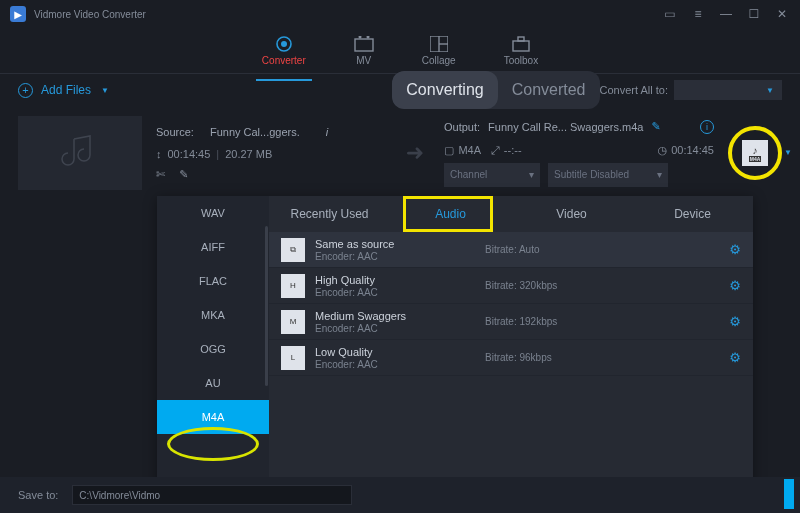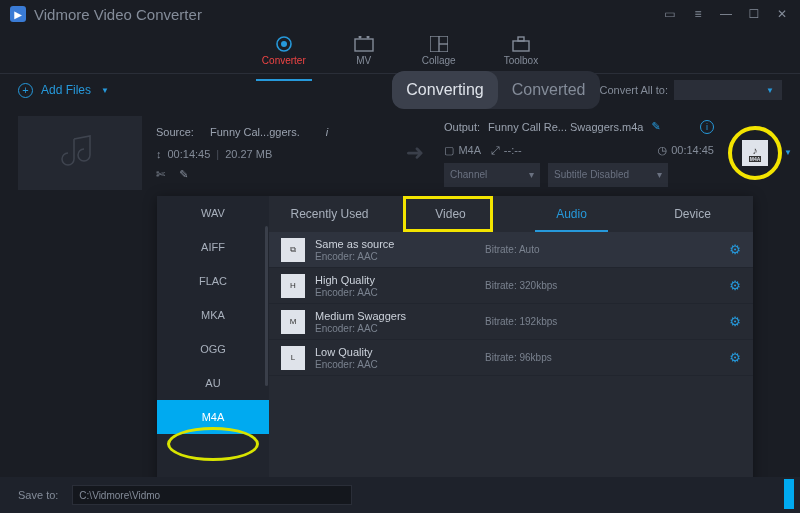--- a/index.html
+++ b/index.html
@@ -1,20 +1,20 @@
 <!DOCTYPE html>
 <html><head>
 <meta charset="utf-8">
 <style>
 * { margin: 0; padding: 0; box-sizing: border-box; font-family: "Segoe UI", Arial, sans-serif; }
 body { width: 800px; height: 513px; background: #1a1d24; color: #a8b0bc; overflow: hidden; position: relative; font-size: 12px; }
 
 .titlebar { height: 28px; display: flex; align-items: center; padding: 0 10px; }
 .titlebar .logo { width: 16px; height: 16px; background: #3a7bd5; border-radius: 3px; margin-right: 8px; display: flex; align-items: center; justify-content: center; color: #fff; font-size: 10px; }
-.titlebar .title { color: #848c99; font-size: 15px; flex: 1; }
+.titlebar .title { color: #848c99; font-size: 10px; flex: 1; }
 .winbtns { display: flex; gap: 12px; color: #848c99; }
 .winbtn { width: 16px; text-align: center; cursor: pointer; }
 
 .modebar { height: 46px; display: flex; justify-content: center; align-items: center; gap: 48px; border-bottom: 1px solid #2a2e38; }
 .mode { display: flex; flex-direction: column; align-items: center; gap: 2px; color: #848c99; cursor: pointer; }
 .mode.active { color: #ef4444; }
 .mode-i { width: 20px; height: 18px; display: flex; align-items: center; justify-content: center; }
 .mode-l { font-size: 10px; }
 .mode.active::after { content:""; position:absolute; margin-top:44px; width:56px; height:2px; background:#2699db; }
 
@@ -229,22 +229,22 @@
     <div class="sb-item">MKA</div>
     <div class="sb-item">OGG</div>
     <div class="sb-item">AU</div>
     <div class="sb-item sel">M4A</div>
     <div class="yellow-ellipse" style="left:10px;top:231px;width:92px;height:34px"></div>
     <div class="sb-scroll"></div>
   </div>
   <div class="main">
     <div class="tabs">
       <div class="tab">Recently Used</div>
+      <div class="tab active">Audio</div>
       <div class="tab">Video</div>
-      <div class="tab active">Audio</div>
       <div class="tab">Device</div>
       <div class="yellow-box" style="left:246px;top:0;width:90px;height:36px"></div>
     </div>
     <div class="presets">
       <div class="preset hover">
         <div class="pre-ico">⧉</div>
         <div class="pre-txt">
             <div class="pre-name">Same as source</div>
             <div class="pre-enc">Encoder: AAC</div>
           </div>

